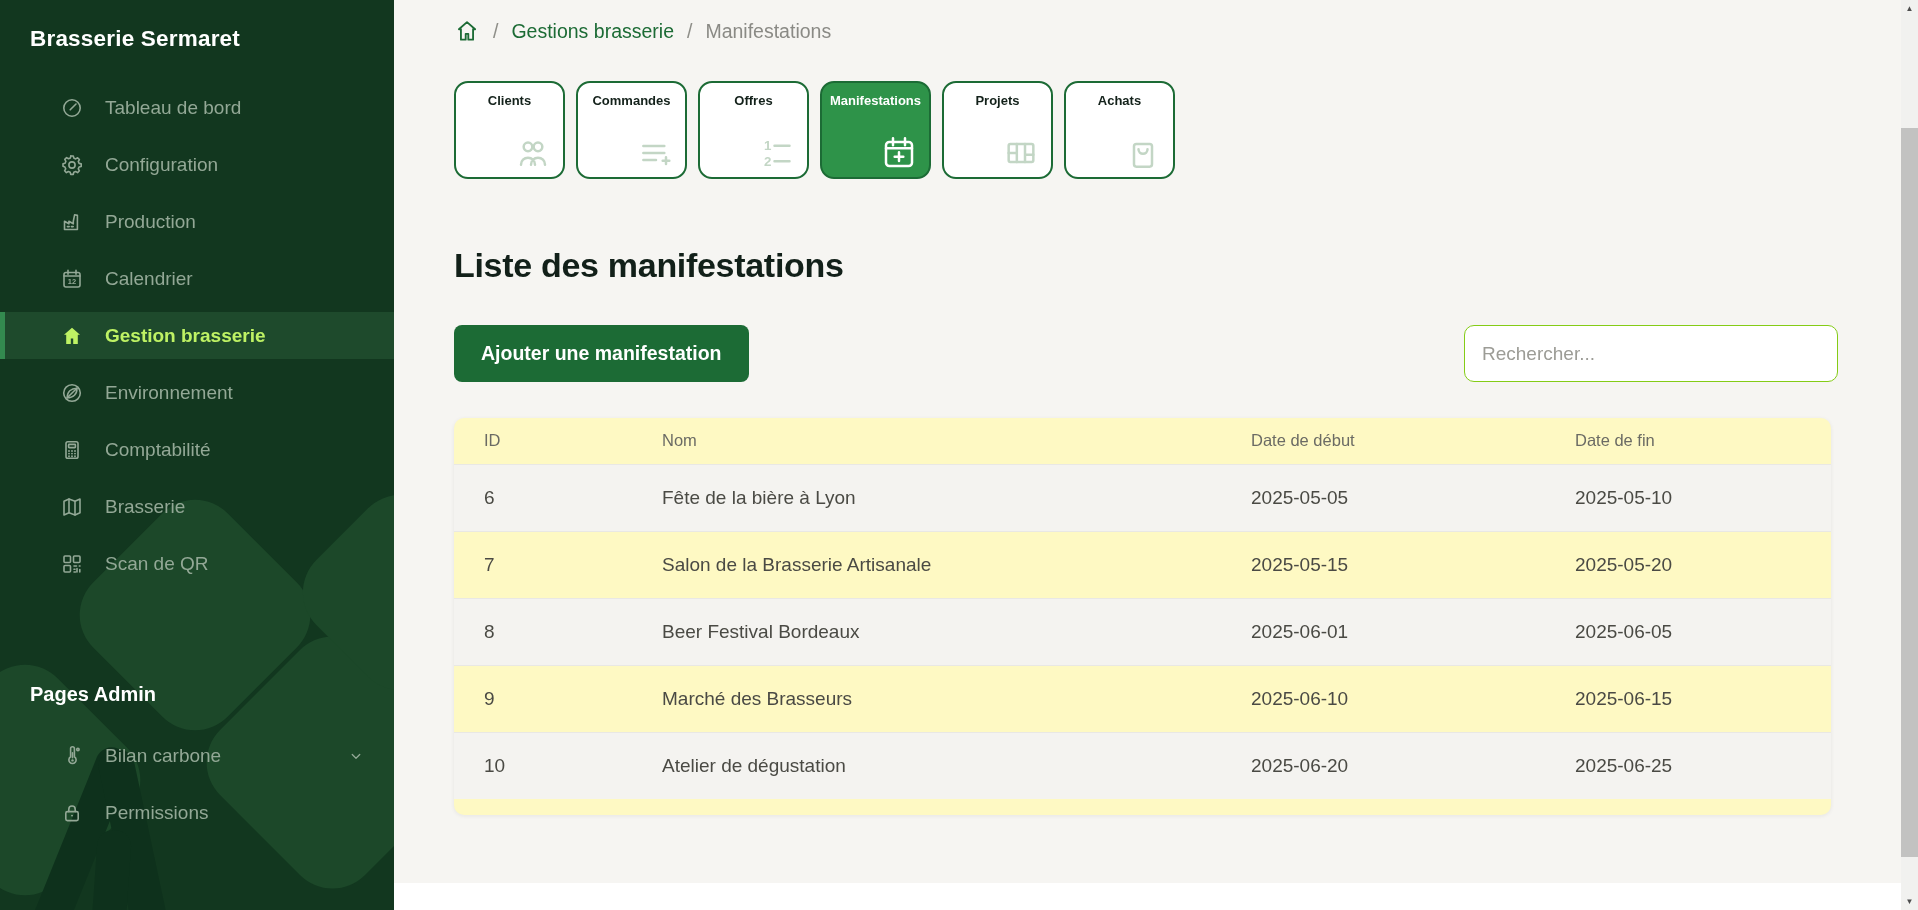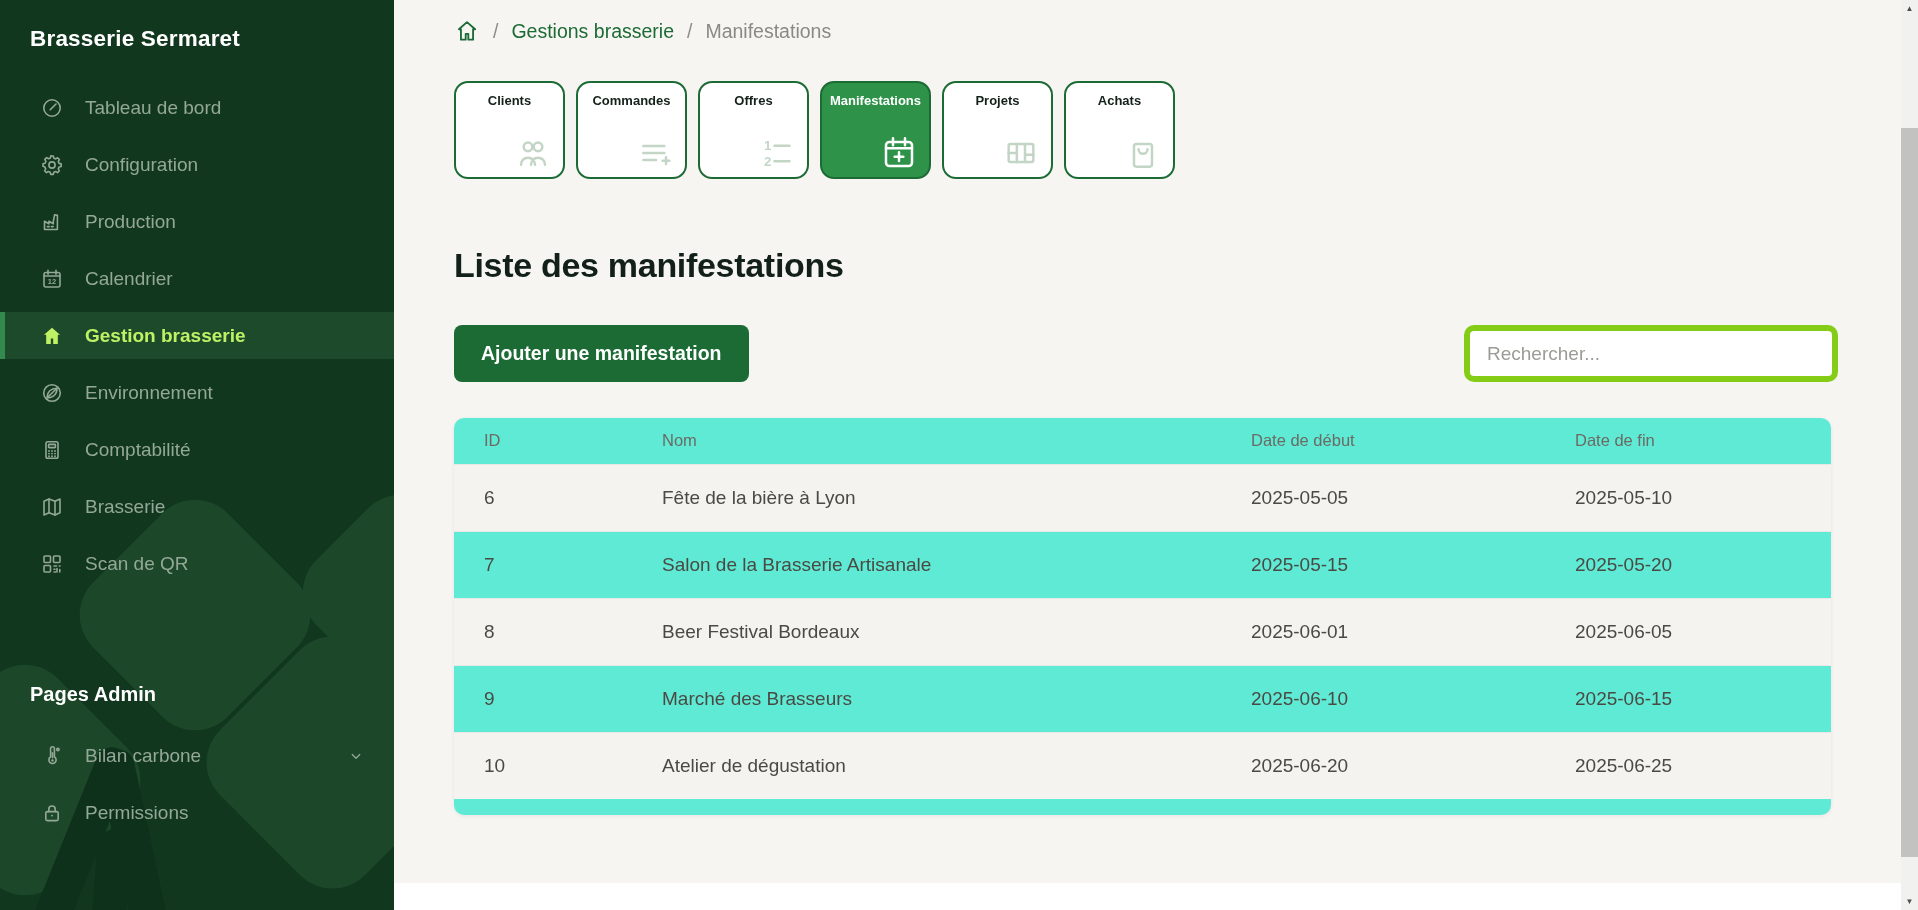--- a/index.html
+++ b/index.html
@@ -20,21 +20,21 @@
   
   .sidebar{position:absolute;left:0;top:0;width:394px;height:910px;
     background:var(--sidebar-bg);overflow:hidden;z-index:2;}
   .deco{position:absolute;z-index:0;}
   .deco.diamond{border-radius:46px;transform:rotate(45deg);background:#1c4829;}
   .deco.trunk{background:#0e311c;border-radius:16px;}
   .side-title{position:relative;z-index:2;padding:26px 30px 0 30px;
     font-size:22.5px;font-weight:700;color:#ffffff;letter-spacing:.2px;}
   .side-nav{position:relative;z-index:2;margin-top:32px;}
   .side-item{display:flex;align-items:center;height:47px;margin-bottom:10px;
-    padding-left:40px;gap:21px;color:var(--sidebar-text);font-size:19px;
+    padding-left:60px;gap:21px;color:var(--sidebar-text);font-size:19px;
     cursor:pointer;position:relative;}
   .side-item .icon{width:24px;height:24px;flex:0 0 24px;}
   .side-item.active{background:#1e4a2c;color:#bef264;font-weight:700;}
   .side-item.active::before{content:'';position:absolute;left:0;top:0;bottom:0;
     width:5px;background:#338a4f;}
   .admin-header{position:relative;z-index:2;margin:96px 0 26px 0;
     padding-left:30px;font-size:20px;font-weight:700;color:#ffffff;}
   .side-item .chevron{margin-left:auto;margin-right:26px;width:18px;height:18px;}
 
   
@@ -59,25 +59,25 @@
   .tab-card.active .tab-label{color:#ffffff;}
   .tab-card.active .tab-icon{color:#ffffff;}
 
   .page-title{position:absolute;left:60px;top:246px;font-size:34px;
     font-weight:700;color:#122019;letter-spacing:-.3px;}
 
   .add-btn{position:absolute;left:60px;top:325px;height:57px;padding:0 27px;
     background:var(--accent);color:#ffffff;font-size:19.5px;font-weight:700;
     border:none;border-radius:8px;cursor:pointer;font-family:inherit;text-align:center;}
   .search-input{position:absolute;right:63px;top:325px;width:374px;height:57px;
-    background:#ffffff;border:6px solid #84cc16;border-radius:10px;
+    background:#ffffff;border:1px solid #84cc16;border-radius:10px;
     padding:0 17px;font-size:19px;color:#55554f;font-family:inherit;outline:none;}
   .search-input::placeholder{color:#9c9c96;}
 
-  .table-card{position:absolute;left:60px;right:70px;top:418px;background:#5eead4;
+  .table-card{position:absolute;left:60px;right:70px;top:418px;background:#fef9c3;
     border-radius:10px;box-shadow:0 1px 4px rgba(25,35,25,.07);
     overflow:hidden;padding-bottom:16px;}
   table{width:100%;border-collapse:collapse;}
   th{height:46px;text-align:left;padding-left:30px;font-size:16.5px;
     font-weight:400;color:#6b6b64;}
   td{height:67px;padding-left:30px;font-size:19px;color:#4a4a44;
     border-top:1px solid var(--border);}
   tbody tr{cursor:pointer;}
   tbody tr:nth-child(odd){background:var(--row-alt);}
 

